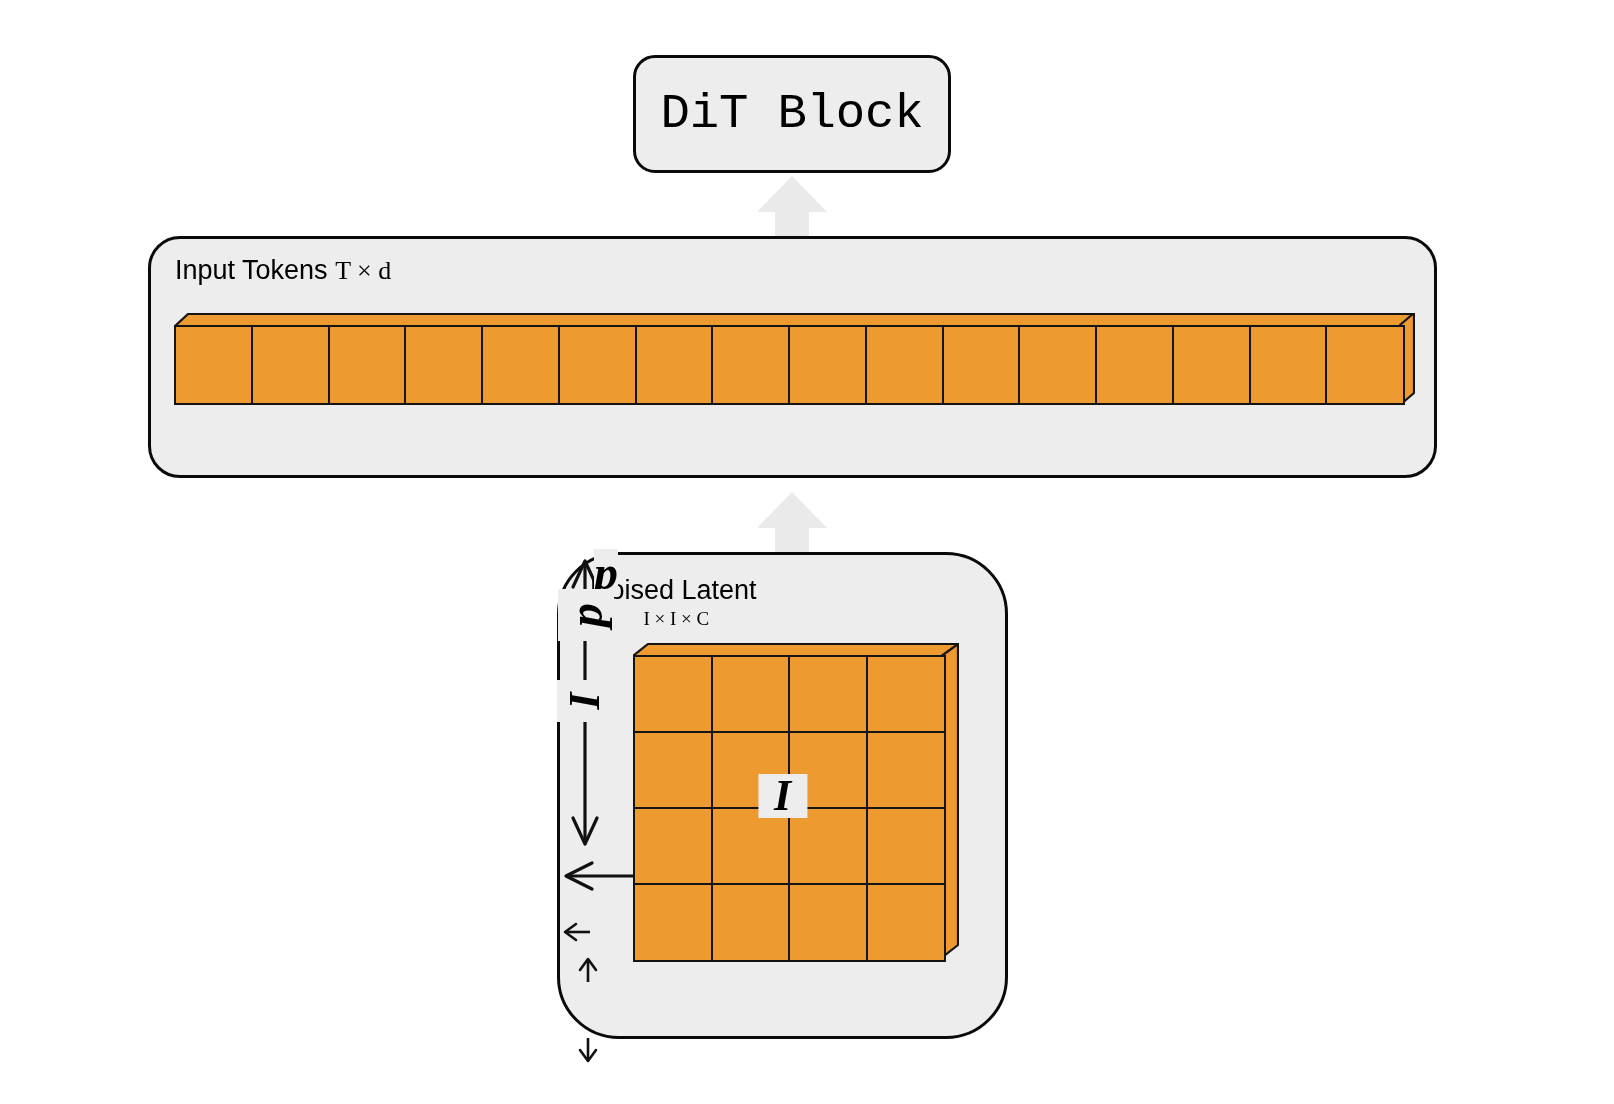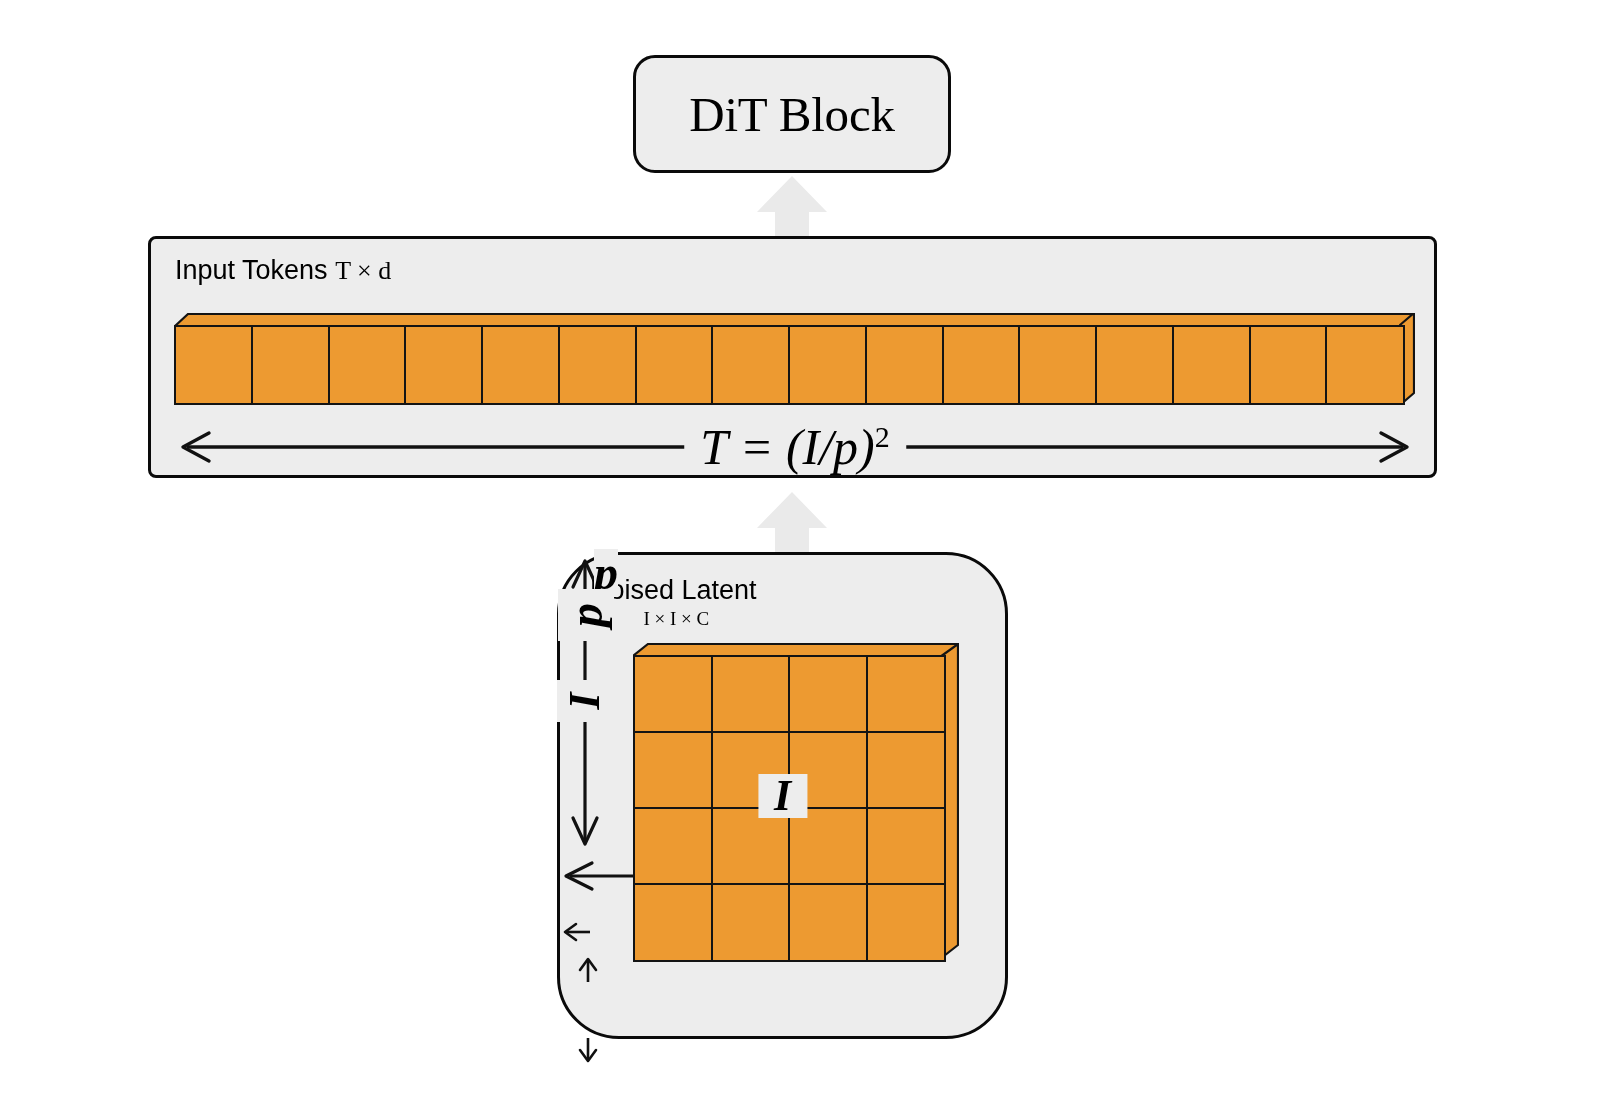--- a/index.html
+++ b/index.html
@@ -29,34 +29,34 @@
     left: 633px;
     top: 55px;
     width: 318px;
     height: 118px;
     border-radius: 22px;
     display: flex;
     align-items: center;
     justify-content: center;
   }
   #dit-block .label {
-    font-family: Liberation Serif, serif;
+    font-family: Liberation Mono, monospace;
     font-size: 49px;
     color: #000;
     letter-spacing: -0.2px;
     white-space: nowrap;
   }
 
   
   #tokens-panel {
     left: 148px;
     top: 236px;
     width: 1289px;
     height: 242px;
-    border-radius: 8px;
+    border-radius: 32px;
   }
   #tokens-caption {
     position: absolute;
     left: 24px;
     top: 16px;
     font-size: 27px;
     color: #000;
     white-space: nowrap;
   }
   #tokens-caption .math {
@@ -271,28 +271,20 @@
           <div class="token"></div>
           <div class="token"></div>
           <div class="token"></div>
           <div class="token"></div>
           <div class="token"></div>
           <div class="token"></div>
           <div class="token"></div>
         </div>
     </div>
 
-    <div id="tokens-dim">
-      <svg width="1244" height="56" viewBox="0 0 1244 56">
-        <line x1="14" y1="28" x2="1230" y2="28" stroke="#111" stroke-width="3.4"></line>
-        <polyline points="36,14 10,28 36,42" fill="none" stroke="#111" stroke-width="3.4" stroke-linecap="round" stroke-linejoin="round"></polyline>
-        <polyline points="1208,14 1234,28 1208,42" fill="none" stroke="#111" stroke-width="3.4" stroke-linecap="round" stroke-linejoin="round"></polyline>
-      </svg>
-      <span class="formula"><span>T = (I/p)</span><sup>2</sup></span>
-    </div>
   </div>
 
   <svg class="big-arrow" id="arrow-latent-to-tokens" style="left:757px; top:492px;" width="70" height="62" viewBox="0 0 70 62">
     <polygon points="35,0 70,36 52,36 52,62 18,62 18,36 0,36" fill="#eaeaea"></polygon>
   </svg>
 
   <div class="panel" id="latent-panel">
 
     <div id="latent-caption">
       <span>Noised Latent</span>

